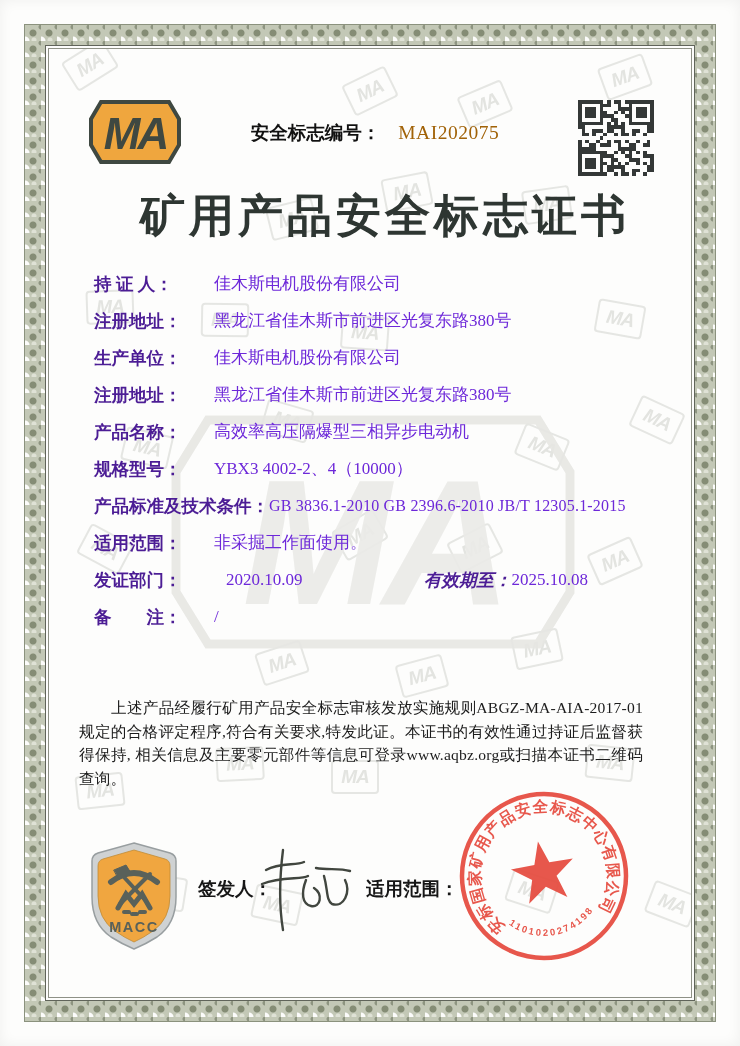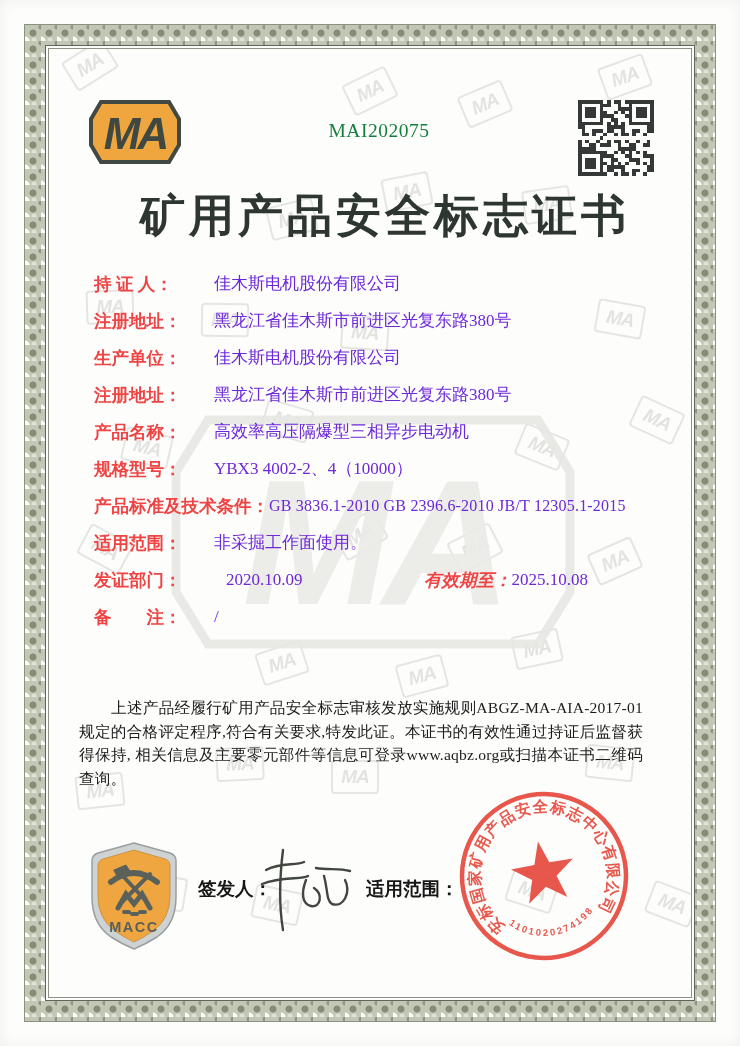--- a/index.html
+++ b/index.html
@@ -31,29 +31,29 @@
   
   .frame{position:absolute;inset:45px;border:1.6px solid #60645a;z-index:4;}
   .frame::after{content:'';position:absolute;inset:2px;border:1px solid #8e9186;}
 
   .content{position:absolute;inset:0;z-index:6;color:#161616;}
 
   .ma-badge{position:absolute;left:88px;top:99px;}
   .cert-line{position:absolute;left:200px;top:120px;width:350px;height:28px;
              display:flex;justify-content:center;align-items:baseline;gap:10px;}
   .cert-label{font-weight:bold;font-size:18.5px;color:#111;}
-  .cert-value{font-size:19.5px;letter-spacing:.5px;color:#15803d;margin-left:8px;}
+  .cert-value{font-size:19.5px;letter-spacing:.5px;color:#a16207;margin-left:8px;}
   .qr{position:absolute;left:578px;top:100px;}
 
   .title{position:absolute;left:0;right:0;top:186px;text-align:center;
          font-size:45px;font-weight:bold;letter-spacing:4px;color:#2e3632;padding-left:30px;}
 
   .fields{position:absolute;left:94px;right:48px;top:265px;}
   .row{height:37px;display:flex;align-items:center;}
-  .flabel{flex:0 0 auto;min-width:120px;font-weight:bold;font-size:17.5px;color:#ef4444;white-space:nowrap;}
+  .flabel{flex:0 0 auto;min-width:120px;font-weight:bold;font-size:17.5px;color:#4c1d95;white-space:nowrap;}
   .flabel2{min-width:0;margin-left:2px;font-style:italic;}
   .fvalue{font-size:17px;color:#6d28d9;white-space:nowrap;}
   .fvalue.latin{font-size:16px;letter-spacing:.2px;}
   .fvalue.dateval{width:196px;margin-left:12px;}
 
   .statement{position:absolute;left:79px;width:564px;top:696px;
              font-size:15.6px;line-height:23.5px;color:#1c1c1c;
              text-indent:32px;text-align:justify;letter-spacing:.2px;}
 
   .macc{position:absolute;left:84px;top:840px;}
@@ -109,20 +109,21 @@
   <div class="frame"></div>
 
   <div class="content">
 
     <svg class="ma-badge" width="94" height="66" viewBox="0 0 94 66">
       <polygon points="13,3 81,3 91,20 91,46 81,63 13,63 3,46 3,20" fill="#efa63e" stroke="#3f4841" stroke-width="4"></polygon>
       <text x="47" y="50" text-anchor="middle" font-size="44" font-style="italic" font-weight="bold" letter-spacing="-3" fill="#3f4841" font-family="Liberation Sans, sans-serif">MA</text>
     </svg>
 
     <div class="cert-line">
+      <span class="cert-label">安全标志编号：</span>
       <span class="cert-value">MAI202075</span>
     </div>
 
     <svg class="qr" id="qr" width="76" height="76" viewBox="0 0 21 21" shape-rendering="crispEdges">
         <g fill="#343837">
           <rect x="0" y="0" width="1" height="1"></rect>
           <rect x="1" y="0" width="1" height="1"></rect>
           <rect x="2" y="0" width="1" height="1"></rect>
           <rect x="3" y="0" width="1" height="1"></rect>
           <rect x="4" y="0" width="1" height="1"></rect>

